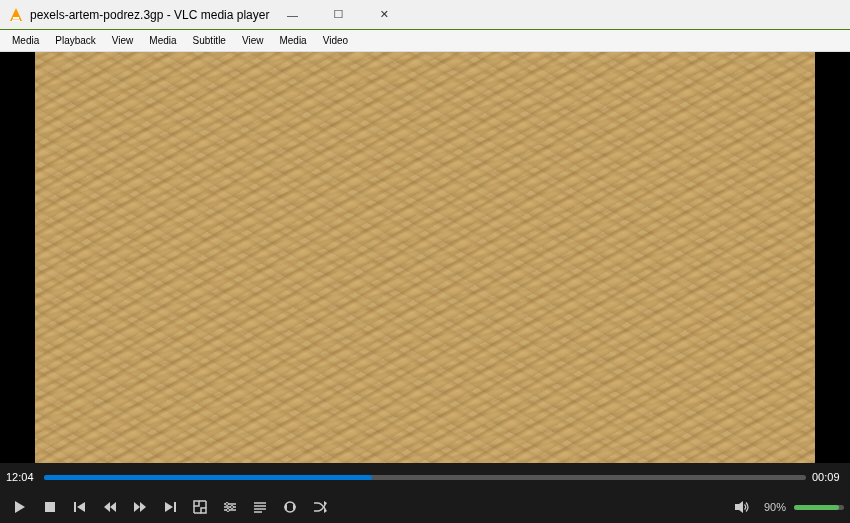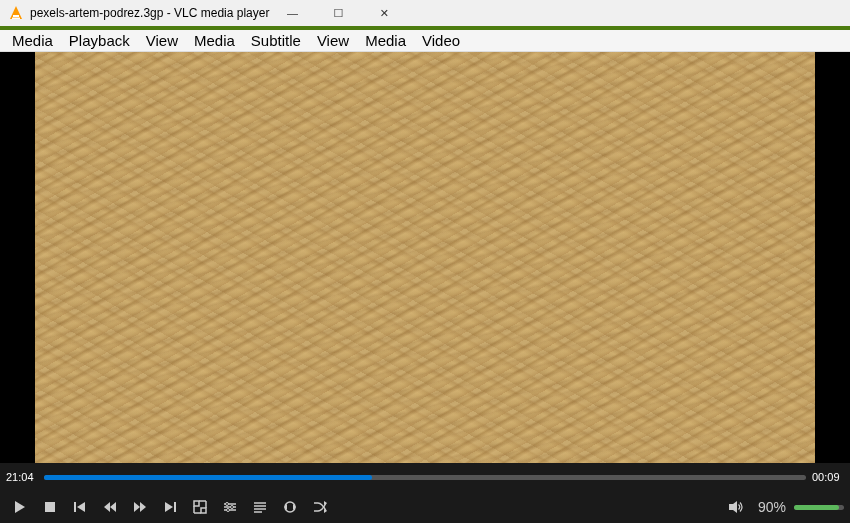--- a/index.html
+++ b/index.html
@@ -13,21 +13,21 @@
       user-select: none;
     }
 
     
     #title-bar {
       display: flex;
       align-items: center;
       background: #f0f0f0;
       height: 30px;
       padding: 0 8px;
-      border-bottom: 4px solid #4d7c0f;
+      border-bottom: 1px solid #4d7c0f;
     }
     #title-bar-icon {
       width: 16px;
       height: 16px;
       margin-right: 6px;
       flex-shrink: 0;
     }
     #title-bar-controls {
       display: flex;
       gap: 0;
@@ -47,21 +47,21 @@
     #menu-bar {
       display: flex;
       align-items: center;
       background: #f5f5f5;
       height: 22px;
       padding: 0 4px;
       border-bottom: 1px solid #ddd;
     }
     .menu-item {
       padding: 2px 8px;
-      font-size: 15px;
+      font-size: 10px;
       color: #000;
       cursor: pointer;
       height: 22px;
       display: flex;
       align-items: center;
     }
 
     
     #video-area {
       position: relative;
@@ -196,21 +196,21 @@
     }
 
     #buttons-right {
       display: flex;
       align-items: center;
       margin-left: auto;
       gap: 4px;
     }
     #volume-label {
       color: #ccc;
-      font-size: 14px;
+      font-size: 11px;
       margin: 0 4px;
     }
     #volume-bar-track {
       width: 50px;
       height: 5px;
       background: #555;
       border-radius: 3px;
       position: relative;
       cursor: pointer;
     }
@@ -263,21 +263,21 @@
   <div class="black-bar-left"></div>
   <div id="video-content">
     
   </div>
   <div class="black-bar-right"></div>
 </div>
 
 <div id="controls-area">
 
   <div id="progress-row">
-    <span id="time-current">21:04</span>
+    <span id="time-current">12:04</span>
     <div id="progress-bar-track">
       <div id="progress-bar-fill" style="width: 43%;"></div>
     </div>
     <span id="time-total">00:09</span>
   </div>
 
   <div id="buttons-row">
 
     <div class="ctrl-btn">
       <svg class="icon-svg" viewBox="0 0 16 16">

